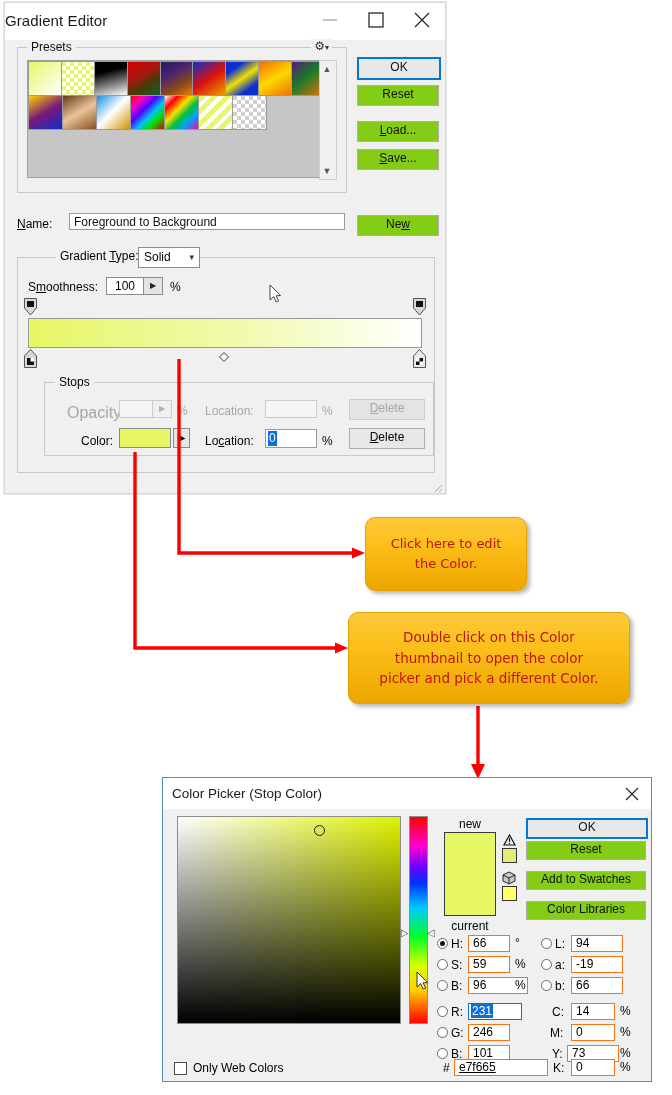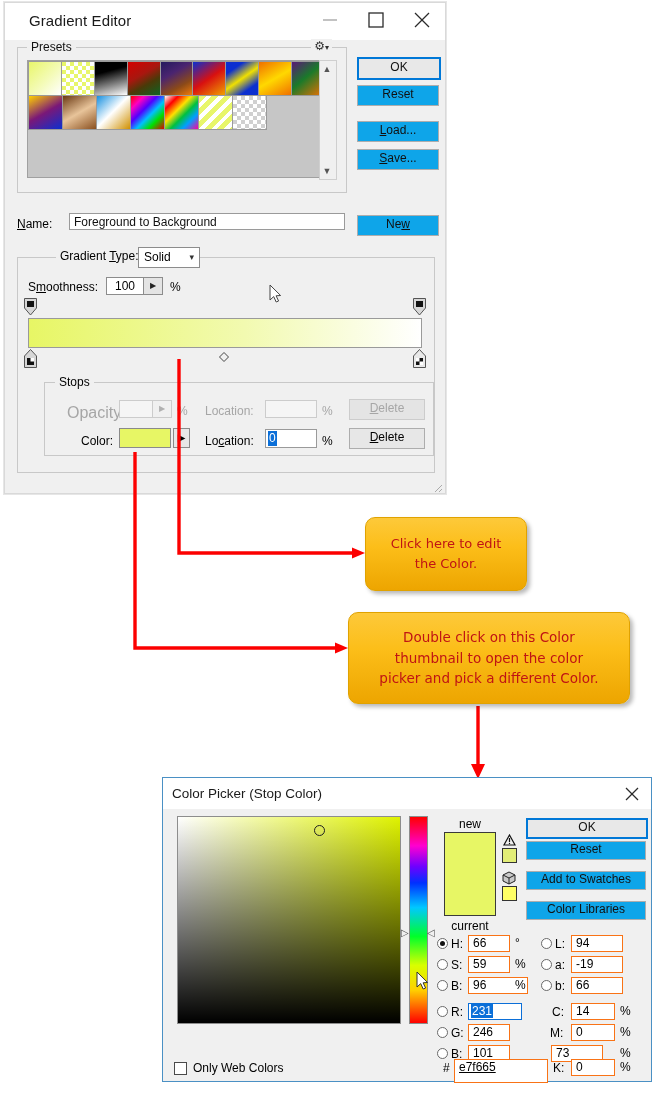--- a/index.html
+++ b/index.html
@@ -12,21 +12,21 @@
   #gradient-editor{
     position:absolute;left:4px;top:2px;width:440px;height:490px;
     background:#f0f0f0;border:1px solid #d9d9d9;
     box-shadow:0 0 0 1px #e6e6e6;
   }
   #ge-titlebar{
     height:36px;background:#ffffff;position:relative;
     border-bottom:1px solid #ffffff;
   }
   #ge-title{
-    position:absolute;left:24px;top:9px;font-size:15px;color:#1a1a1a;
+    position:absolute;left:0;top:9px;font-size:15px;color:#1a1a1a;
     letter-spacing:.1px;
     text-align:center;
   }
   .winbtn{position:absolute;top:0;width:46px;height:32px;cursor:default;}
   .winbtn svg{display:block;margin:0 auto;}
   #ge-min{right:92px;}
   #ge-max{right:46px;}
   #ge-close{right:0px;}
 
   
@@ -48,21 +48,21 @@
     background:#f0f0f0;border:1px solid #cfcfcf;
   }
   .scroll-arrow{position:absolute;left:0;width:14px;height:14px;font-size:9px;text-align:center;color:#555;line-height:14px;}
   #presets-gear{
     position:absolute;right:14px;top:-9px;background:#f0f0f0;padding:0 3px;
     font-size:12px;color:#333;
   }
 
   
   .btn{
-    position:absolute;background:#0ea5e9;border:1px solid #adadad;
+    position:absolute;background:#84cc16;border:1px solid #adadad;
     font-size:12px;text-align:center;color:#111;cursor:default;
     font-family:"Liberation Sans","DejaVu Sans",sans-serif;
   }
   .btn.primary{border:2px solid #0078d7;background:#e8e8e8;}
   #btn-ok{left:352px;top:54px;width:80px;height:19px;line-height:17px;}
   #btn-reset{left:352px;top:82px;width:80px;height:19px;line-height:17px;}
   #btn-load{left:352px;top:118px;width:80px;height:19px;line-height:17px;}
   #btn-save{left:352px;top:146px;width:80px;height:19px;line-height:17px;}
   #btn-new{left:352px;top:212px;width:80px;height:19px;line-height:17px;}
   .u{text-decoration:underline;}
@@ -210,21 +210,21 @@
   .cp-inp{
     position:absolute;height:17px;background:#fff;border:1px solid #f97316;
     box-sizing:border-box;font-size:12px;padding-left:4px;line-height:15px;
   }
   .cp-unit{position:absolute;font-size:12px;}
   .sel-val{background:#0b6fd8;color:#fff;padding:0 1px;}
 
   #cp-web-check{position:absolute;left:11px;top:284px;width:13px;height:13px;background:#fff;border:1px solid #4a4a4a;box-sizing:border-box;}
   #cp-web-label{position:absolute;left:30px;top:283px;font-size:12px;}
   #cp-hash{position:absolute;left:280px;top:283px;font-size:12px;}
-  #cp-hex{position:absolute;left:291px;top:281px;width:94px;height:24px;text-decoration:underline;}
+  #cp-hex{position:absolute;left:291px;top:281px;width:94px;height:17px;text-decoration:underline;}
 </style>
 </head>
 <body>
 
 <div id="gradient-editor">
 
   <div id="ge-titlebar">
     <div id="ge-title">Gradient Editor</div>
     <div class="winbtn" id="ge-min">
       <svg width="46" height="32">
@@ -490,21 +490,21 @@
 
   <div class="cp-lbl" style="left:389px;top:227px">C:</div>
   <div class="cp-inp" style="left:408px;top:225px;width:44px">14</div>
   <div class="cp-unit" style="left:457px;top:226px">%</div>
 
   <div class="cp-lbl" style="left:387px;top:248px">M:</div>
   <div class="cp-inp" style="left:408px;top:246px;width:44px">0</div>
   <div class="cp-unit" style="left:457px;top:247px">%</div>
 
   <div class="cp-lbl" style="left:389px;top:269px">Y:</div>
-  <div class="cp-inp" style="left:388px;top:267px;width:52px">73</div>
+  <div class="cp-inp" style="left:404px;top:267px;width:52px">73</div>
   <div class="cp-unit" style="left:457px;top:268px">%</div>
 
   <div class="cp-lbl" style="left:390px;top:283px">K:</div>
   <div class="cp-inp" style="left:408px;top:281px;width:44px">0</div>
   <div class="cp-unit" style="left:457px;top:282px">%</div>
 
   <div id="cp-web-check"></div>
   <div id="cp-web-label">Only Web Colors</div>
   <div id="cp-hash">#</div>
   <div class="cp-inp" id="cp-hex">e7f665</div>

